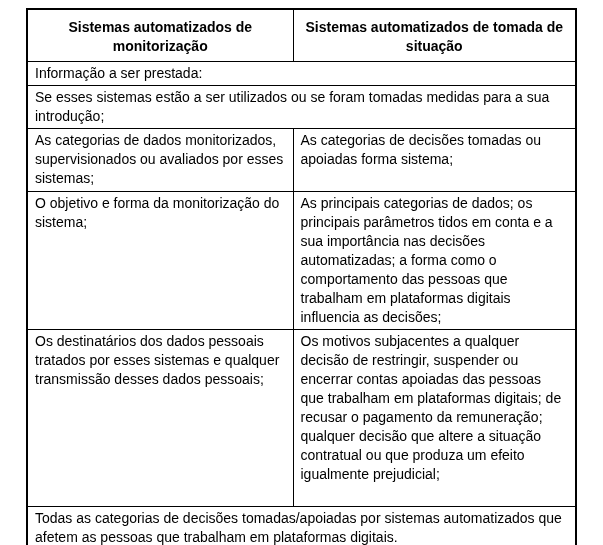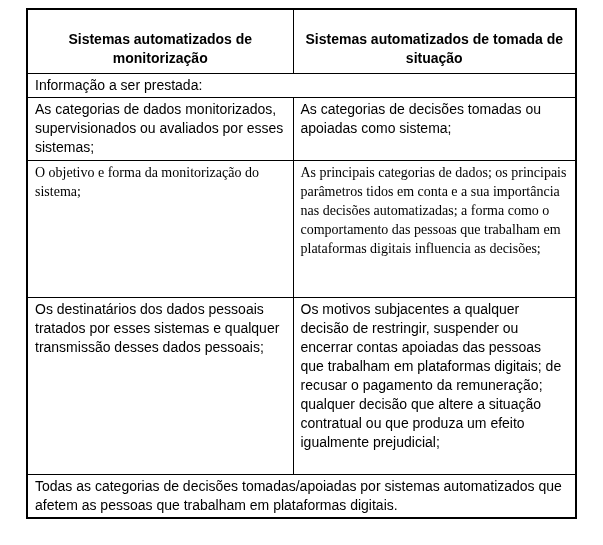--- a/index.html
+++ b/index.html
@@ -34,26 +34,26 @@
   table.doc-table td {
     border: 1px solid #000000;
     vertical-align: top;
     text-align: left;
     padding: 2px 8px 2px 7px;
     word-wrap: break-word;
   }
   table.doc-table th {
     font-weight: bold;
     text-align: center;
-    padding: 20px 10px 5px 10px;
+    padding: 8px 10px 5px 10px;
   }
   td.center { text-align: center; padding-top: 1px; padding-bottom: 1px; }
   tr.r-intro td { height: 38px; }
   tr.r-cat td { height: 58px; margin-left: 39px; }
-  tr.r-obj td { height: 132px; font-family: Liberation Serif, serif; }
+  tr.r-obj td { height: 132px; }
   tr.r-dest td { height: 172px; }
   tr.r-footer td { height: 38px; margin-left: 36px; }
 </style>
 </head>
 <body>
 
 <div class="page">
   <table class="doc-table">
     <colgroup>
       <col class="c1">
@@ -62,23 +62,26 @@
     <thead>
       <tr>
         <th>Sistemas automatizados de monitorização</th>
         <th>Sistemas automatizados de tomada de situação</th>
       </tr>
     </thead>
     <tbody>
       <tr>
         <td colspan="2" class="center">Informação a ser prestada:</td>
       </tr>
+      <tr class="r-intro">
+        <td colspan="2">Se esses sistemas estão a ser utilizados ou se foram tomadas medidas para a sua introdução;</td>
+      </tr>
       <tr class="r-cat">
         <td>As categorias de dados monitorizados, supervisionados ou avaliados por esses sistemas;</td>
-        <td>As categorias de decisões tomadas ou apoiadas como sistema;</td>
+        <td>As categorias de decisões tomadas ou apoiadas forma sistema;</td>
       </tr>
       <tr class="r-obj">
         <td>O objetivo e forma da monitorização do sistema;</td>
         <td>As principais categorias de dados; os principais parâmetros tidos em conta e a sua importância nas decisões automatizadas; a forma como o comportamento das pessoas que trabalham em plataformas digitais influencia as decisões;</td>
       </tr>
       <tr class="r-dest">
         <td>Os destinatários dos dados pessoais tratados por esses sistemas e qualquer transmissão desses dados pessoais;</td>
         <td>Os motivos subjacentes a qualquer decisão de restringir, suspender ou encerrar contas apoiadas das pessoas que trabalham em plataformas digitais; de recusar o pagamento da remuneração; qualquer decisão que altere a situação contratual ou que produza um efeito igualmente prejudicial;</td>
       </tr>
       <tr class="r-footer">

